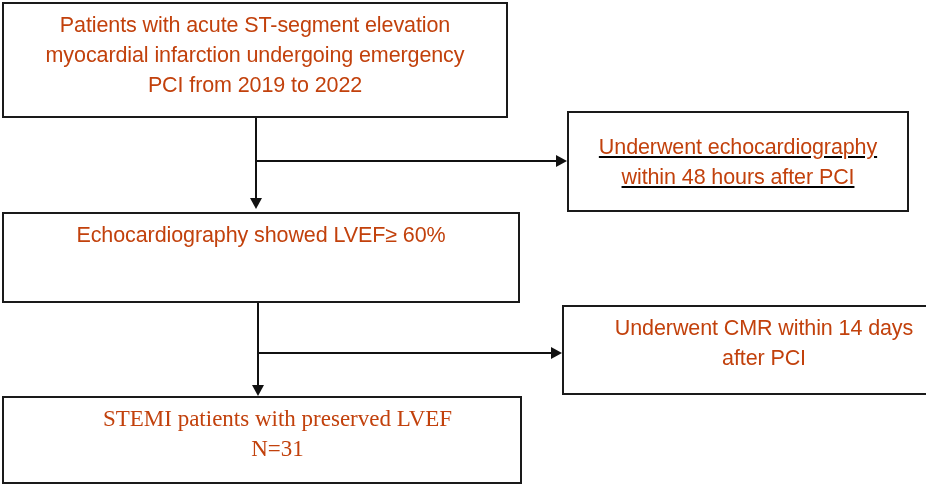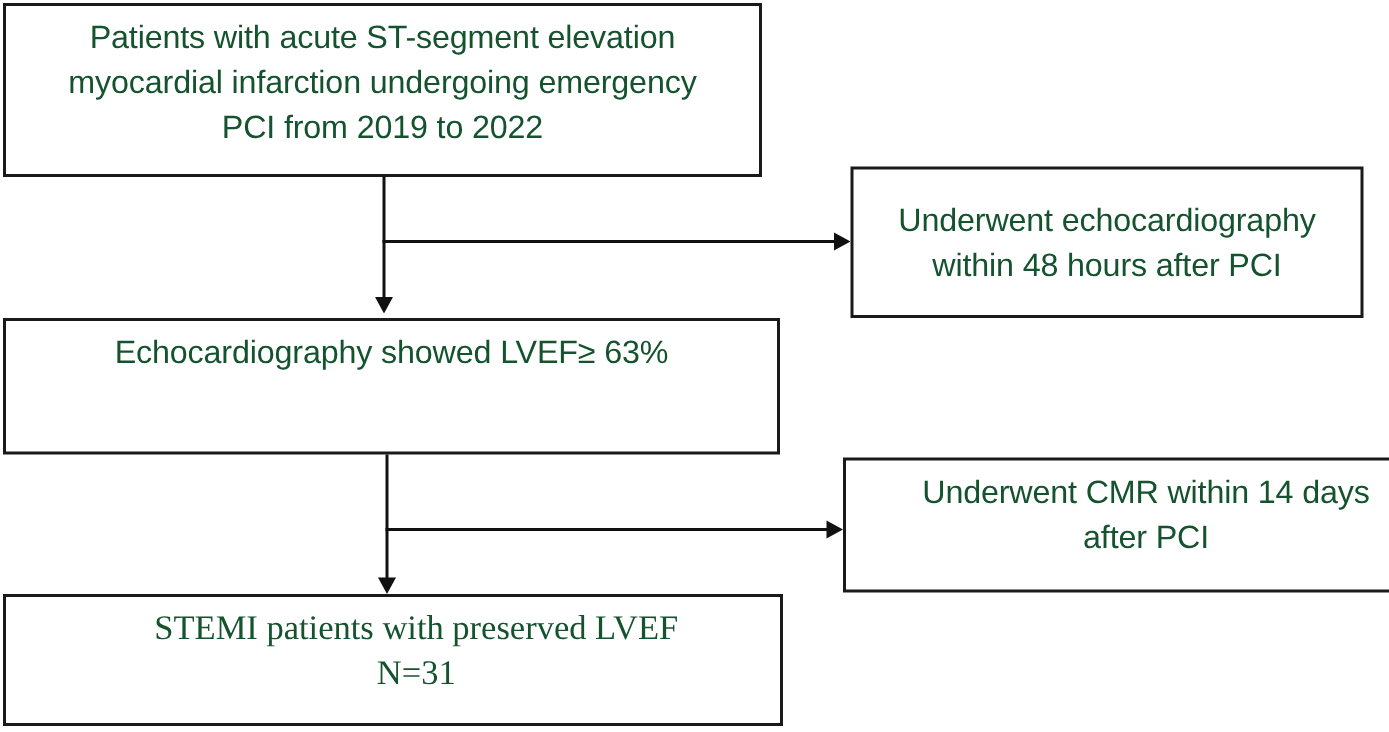--- a/index.html
+++ b/index.html
@@ -19,21 +19,21 @@
     position: absolute;
     box-sizing: border-box;
     border: 2px solid #1a1a1a;
     background: #ffffff;
     text-align: center;
     color: #000000;
   }
   .node .txt {
     display: block;
     white-space: pre-line;
-    color: #14532d;
+    color: #c2410c;
   }
   
   .sans .txt {
     font-family: "Liberation Sans", sans-serif;
     font-size: 21.5px;
     line-height: 30px;
     letter-spacing: -0.1px;
   }
   
   .serif .txt {
@@ -86,27 +86,27 @@
     <span class="txt">Patients with acute ST-segment elevation
 myocardial infarction undergoing emergency
 PCI from 2019 to 2022</span>
   </div>
 
   <div class="vline" style="left:255px; top:118px; height:82px;"></div>
   <div class="arrow-down" style="left:250px; top:198px;"></div>
   <div class="hline" style="left:255px; top:160px; width:305px;"></div>
   <div class="arrow-right" style="left:556px; top:155px;"></div>
 
-  <div class="node sans mid-align" style="left:567px; top:111px; width:342px; height:101px;">
+  <div class="node sans mid-align" style="left:567px; top:111px; width:342px; height:101px;text-decoration:underline;">
     <span class="txt">Underwent echocardiography
 within 48 hours after PCI</span>
   </div>
 
   <div class="node sans top-align" style="left:2px; top:212px; width:518px; height:91px;">
-    <span class="txt">Echocardiography showed LVEF≥ 63%</span>
+    <span class="txt">Echocardiography showed LVEF≥ 60%</span>
   </div>
 
   <div class="vline" style="left:257px; top:303px; height:85px;"></div>
   <div class="arrow-down" style="left:252px; top:385px;"></div>
   <div class="hline" style="left:257px; top:352px; width:298px;"></div>
   <div class="arrow-right" style="left:551px; top:347px;"></div>
 
   <div class="node sans top-align" style="left:562px; top:305px; width:404px; height:90px;">
     <span class="txt">Underwent CMR within 14 days
 after PCI</span>

